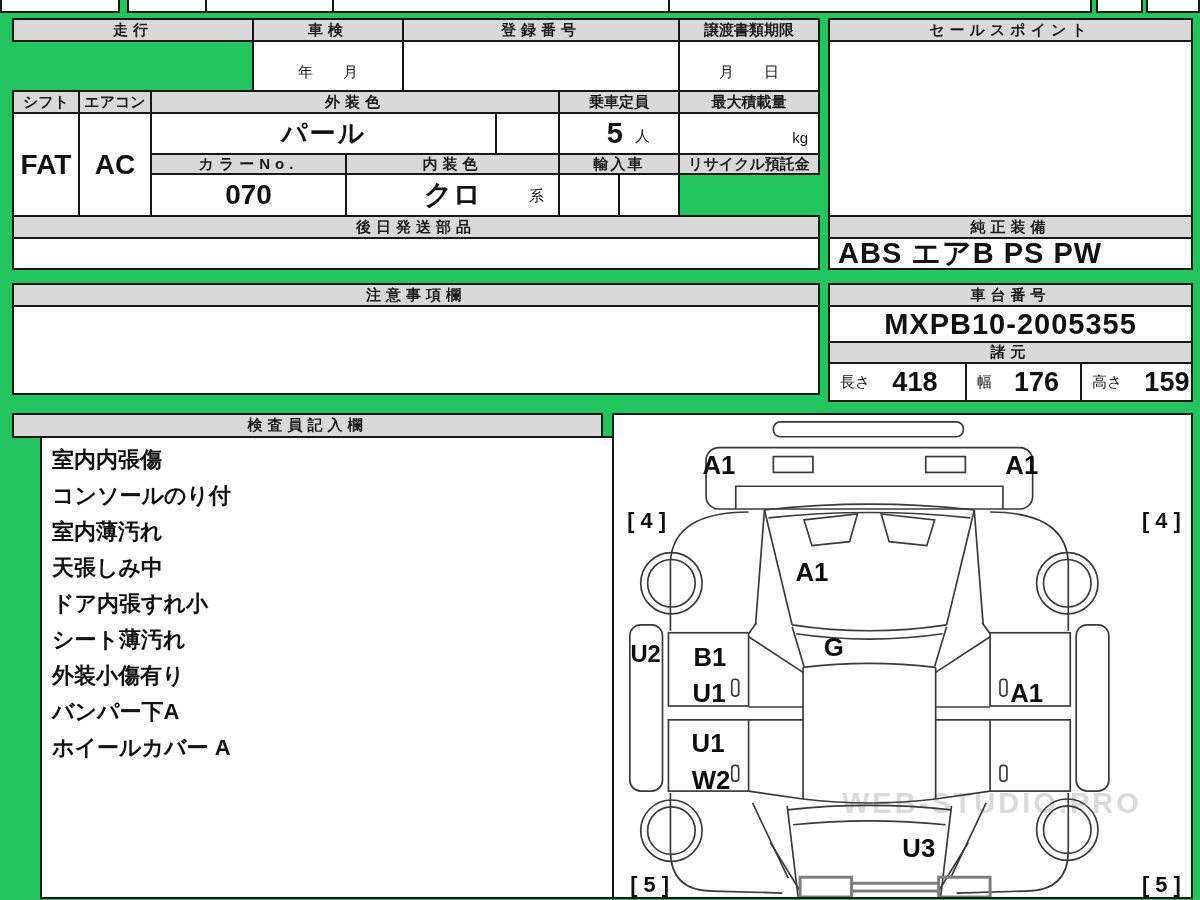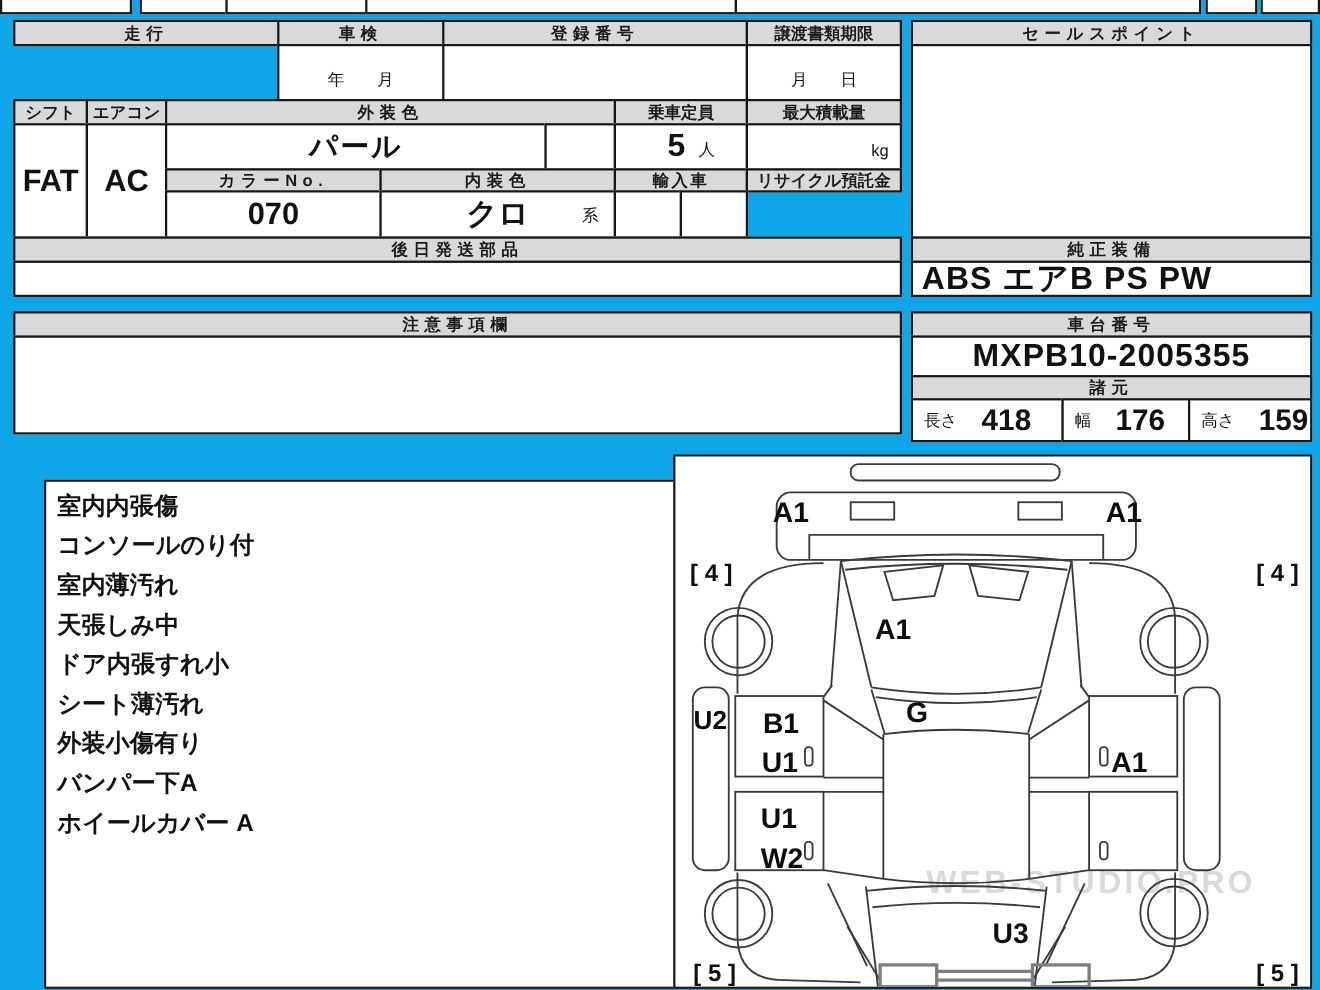--- a/index.html
+++ b/index.html
@@ -1,16 +1,16 @@
 <!DOCTYPE html>
 <html><head>
 <meta charset="utf-8">
 <style>
   html,body{margin:0;padding:0;background:#9a9a9a;}
-  .page{position:relative;width:1200px;height:900px;background:#0ea5e9;overflow:hidden;
+  .page{position:relative;width:1200px;height:900px;background:#22c55e;overflow:hidden;
         font-family:"Liberation Sans","DejaVu Sans",sans-serif;color:#111;}
   .cell{position:absolute;box-sizing:border-box;border:2px solid #161616;background:#ffffff;}
   .hd{background:#d9d9d9;display:flex;align-items:center;justify-content:center;
       font-size:15px;font-weight:bold;letter-spacing:5px;color:#1a1a1a;white-space:nowrap;}
   .ls0{letter-spacing:0px;}
   .ls2{letter-spacing:2px;}
   .big{font-weight:bold;font-size:28px;}
   .center{display:flex;align-items:center;justify-content:center;}
   .bottom{display:flex;align-items:flex-end;justify-content:center;padding-bottom:8px;font-size:15px;}
   .vright{display:flex;align-items:center;justify-content:flex-end;}
@@ -110,20 +110,21 @@
   </div>
   <div class="cell dim" style="left:965px;top:362px;width:117px;height:40px;">
     <span class="lab">幅</span>
     <span class="num">176</span>
   </div>
   <div class="cell dim" style="left:1080px;top:362px;width:113px;height:40px;">
     <span class="lab">高さ</span>
     <span class="num">159</span>
   </div>
 
+  <div class="cell hd" style="left:12px;top:413px;width:591px;height:25px;">検査員記入欄</div>
   <div class="cell notesbox" style="left:12px;top:436px;width:591px;height:463px;margin-left:28px;">
     <div>室内内張傷</div>
     <div>コンソールのり付</div>
     <div>室内薄汚れ</div>
     <div>天張しみ中</div>
     <div>ドア内張すれ小</div>
     <div>シート薄汚れ</div>
     <div>外装小傷有り</div>
     <div>バンパー下A</div>
     <div>ホイールカバー A</div>

